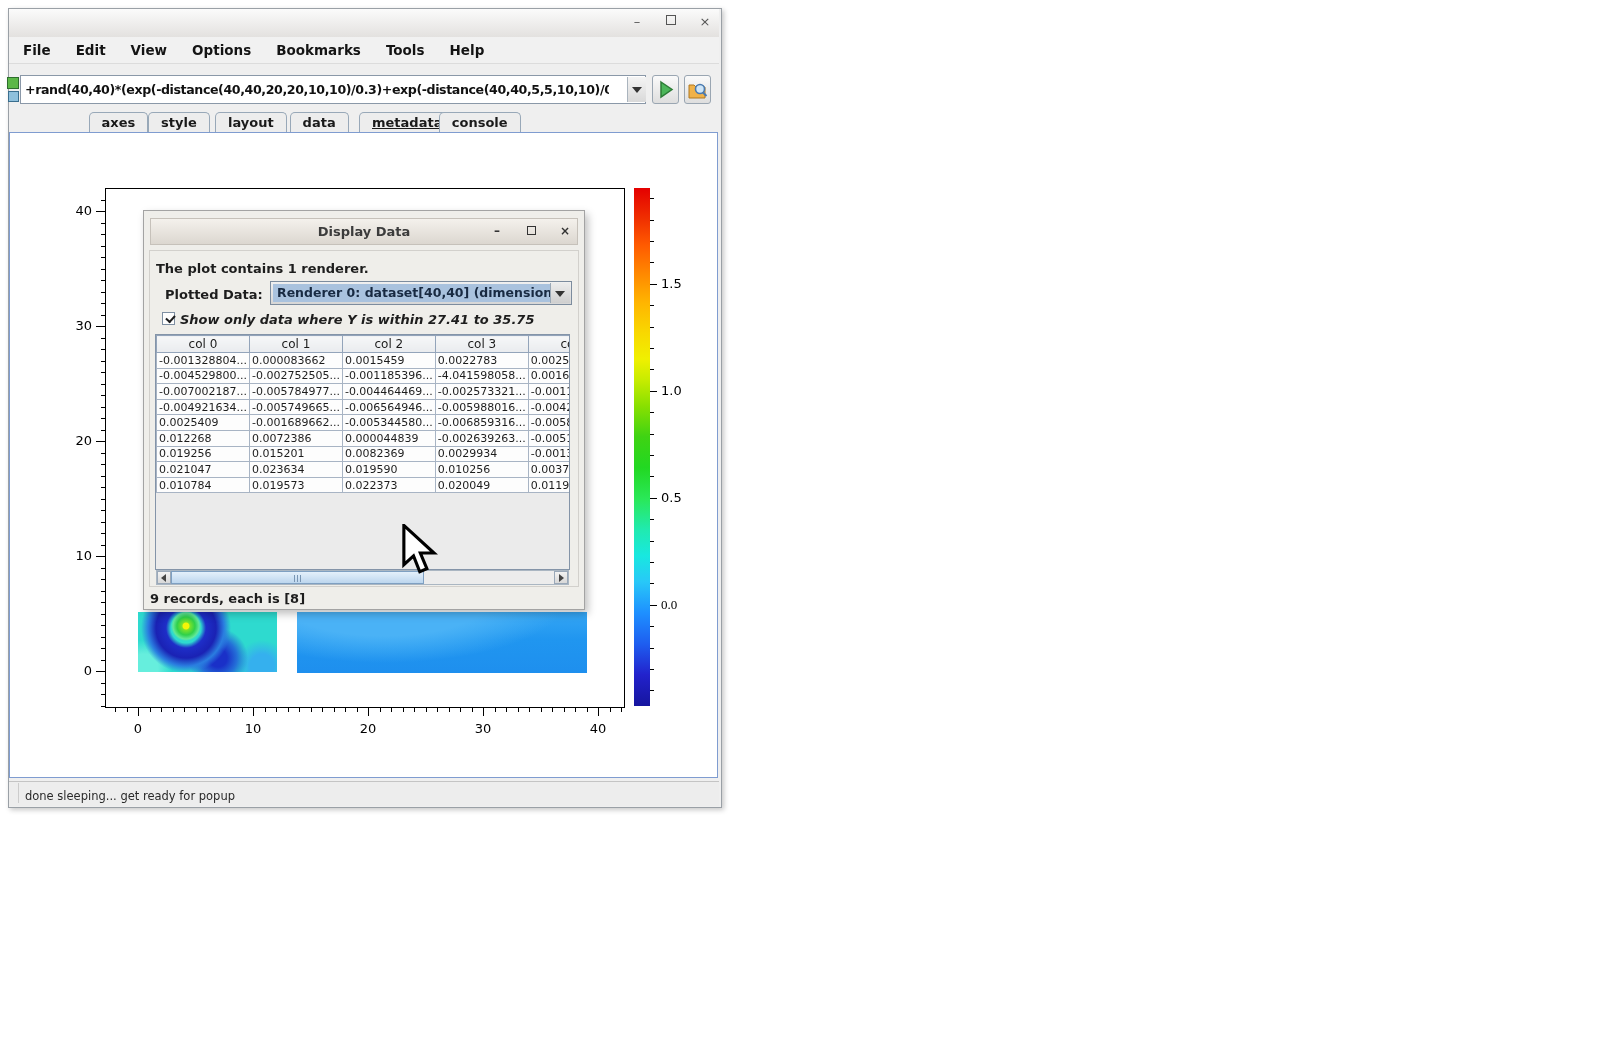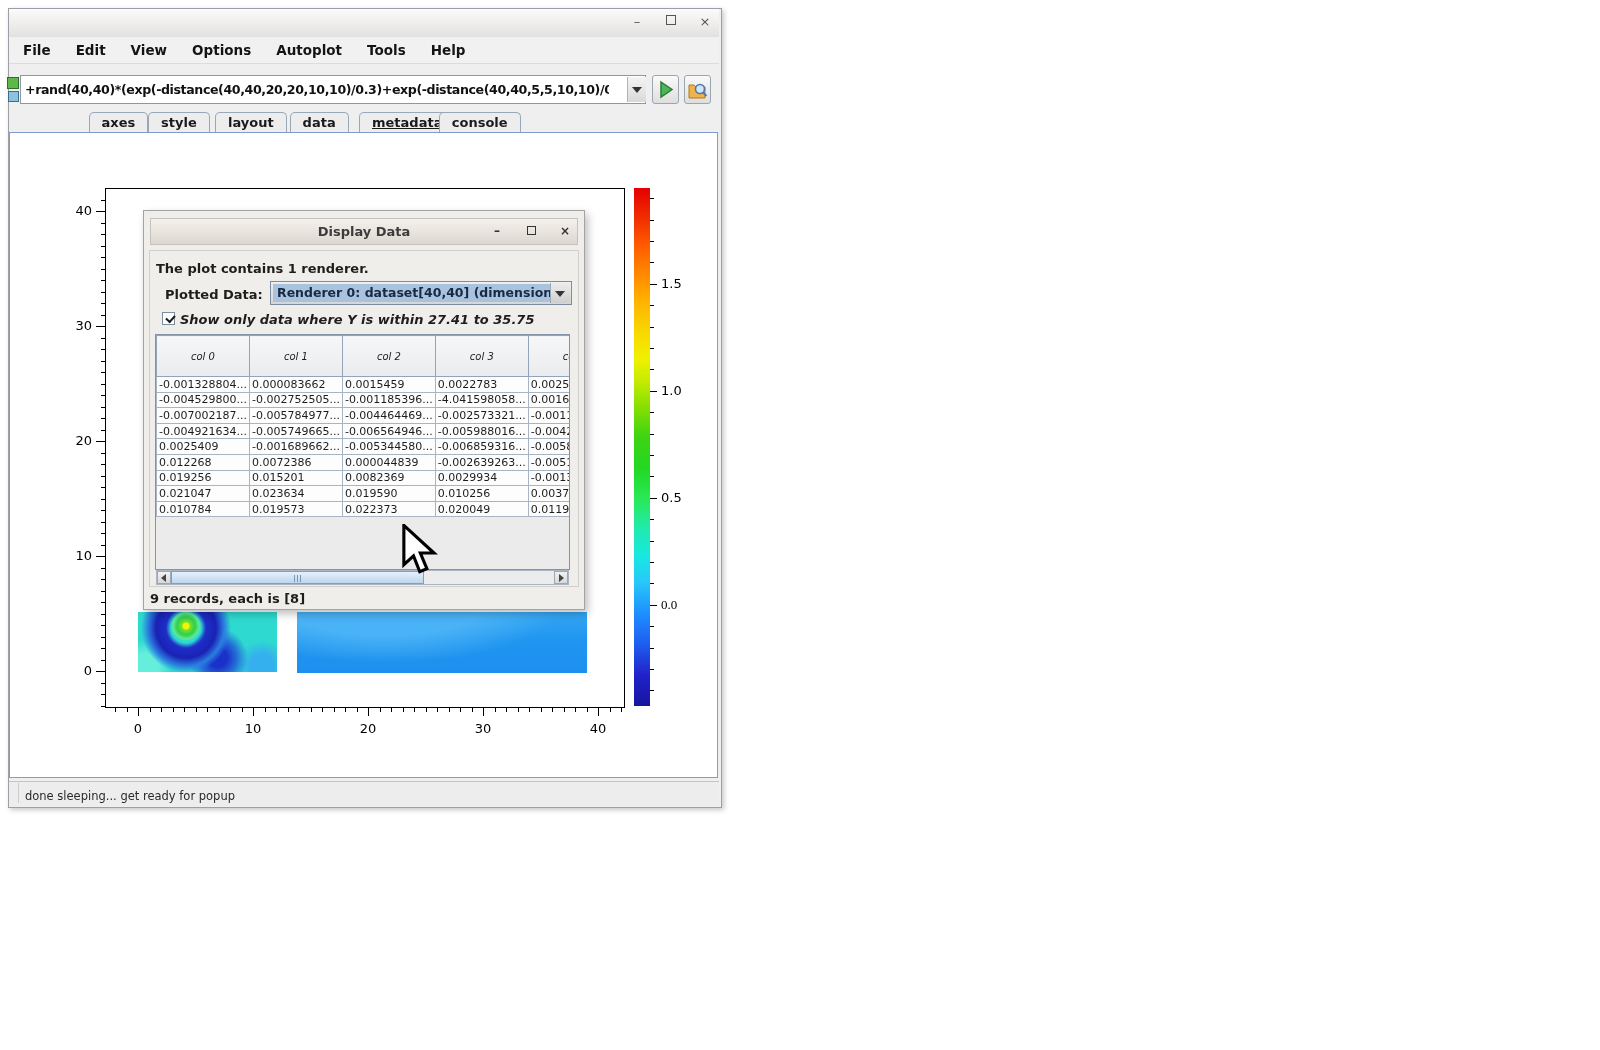--- a/index.html
+++ b/index.html
@@ -77,21 +77,21 @@
   #renderer-drop{position:absolute;right:1px;top:1px;width:19px;bottom:1px;background:linear-gradient(180deg,#ececec,#cfcfcf);
     border-left:1px solid #9aa8b6;}
   #filter-checkbox{left:162px;top:312px;width:13px;height:13px;background:#fdfdfd;border:1px solid #7e8fa2;box-sizing:border-box;}
   #filter-check{position:absolute;left:2.5px;top:2px;width:7px;height:4px;border-left:2px solid #1c1c1c;
     border-bottom:2px solid #1c1c1c;transform:rotate(-48deg);}
   
   #table-viewport{left:155px;top:334px;width:415px;height:236px;background:#ebebeb;border:1px solid #8494a8;
     overflow:hidden;box-sizing:border-box;}
   #dd-table{border-collapse:collapse;table-layout:fixed;font-size:11px;color:#1c1c1c;}
   #dd-table th{background:linear-gradient(180deg,#f6f7f8,#e9ebee);border:1px solid #93a4ba;font-weight:400;
-    font-size:10px;height:16px;padding:12px;font-style:italic;}
+    font-size:12px;height:16px;padding:0;}
   #dd-table td{background:#fdfdfd;border:1px solid #a8b4c4;height:14.6px;padding:0 2px;white-space:nowrap;overflow:hidden;}
   
   #h-scrollbar{left:156px;top:570px;width:413px;height:15px;background:#ececec;border:1px solid #aab6c2;box-sizing:border-box;}
   .sb-btn{position:absolute;top:0;width:14px;height:13px;background:linear-gradient(180deg,#f2f2f2,#d8d8d8);
     border:1px solid #9aa8b8;box-sizing:border-box;}
   #sb-left{left:0;} #sb-right{right:0;}
   .tri-left{width:0;height:0;border-top:4px solid transparent;border-bottom:4px solid transparent;
     border-right:5px solid #444;position:absolute;left:3px;top:2px;}
   .tri-right{width:0;height:0;border-top:4px solid transparent;border-bottom:4px solid transparent;
     border-left:5px solid #444;position:absolute;left:4px;top:2px;}
@@ -116,21 +116,21 @@
   <div class="abs" id="titlebar"></div>
   <div class="abs win-ctrl" id="btn-min">–</div>
   <div class="abs win-ctrl" id="btn-max"><span class="max-box"></span></div>
   <div class="abs win-ctrl" id="btn-close">×</div>
 
   <div class="abs" id="menubar">
       <span class="menu-item">File</span>
       <span class="menu-item">Edit</span>
       <span class="menu-item">View</span>
       <span class="menu-item">Options</span>
-      <span class="menu-item">Autoplot</span>
+      <span class="menu-item">Bookmarks</span>
       <span class="menu-item">Tools</span>
       <span class="menu-item">Help</span>
     </div>
 
   <div class="abs mini-sq" id="sq-green"></div>
   <div class="abs" id="sq-blue"></div>
   <div class="abs" id="uri-combo">
     <input id="uri-input" spellcheck="false" value="+rand(40,40)*(exp(-distance(40,40,20,20,10,10)/0.3)+exp(-distance(40,40,5,5,10,10)/0.2))" style="">
     <div class="abs" id="uri-drop">
       <span class="tri-down"></span>

